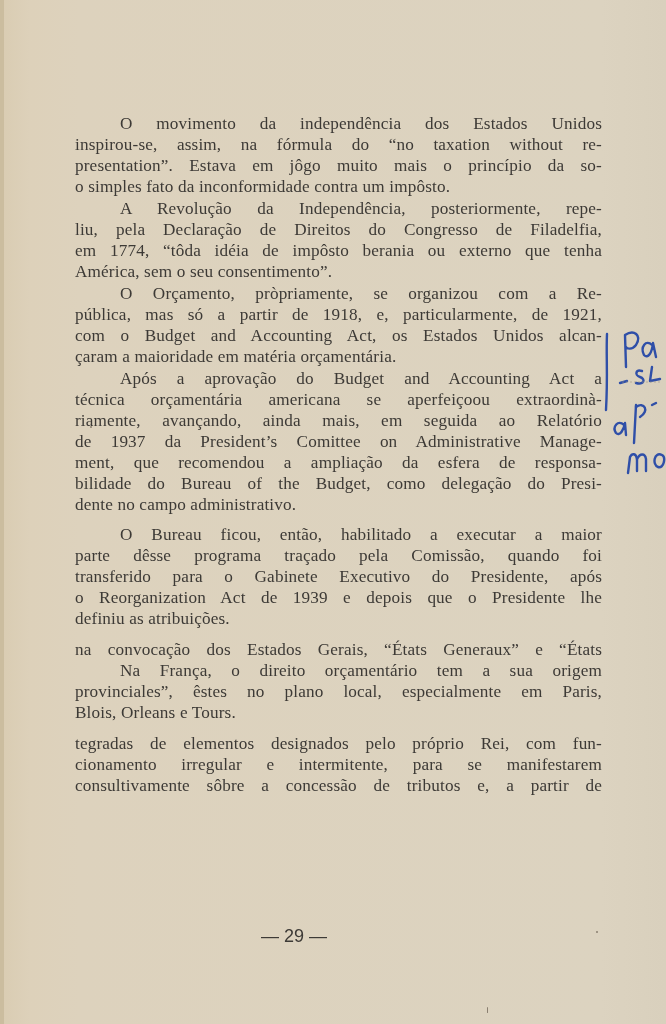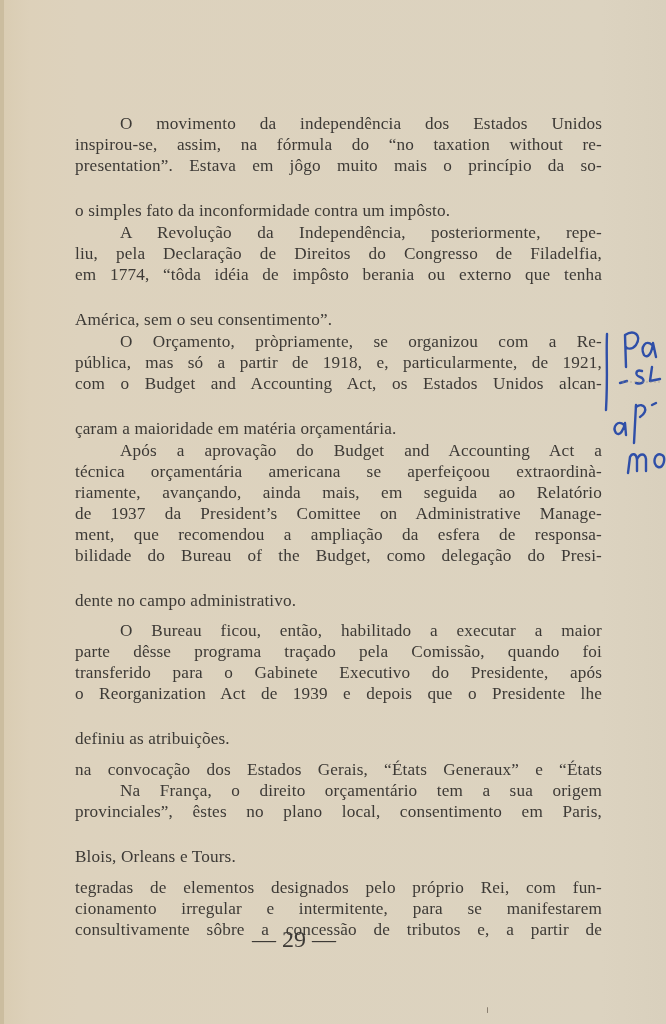--- a/index.html
+++ b/index.html
@@ -30,27 +30,27 @@
     margin:0 0 6px 0;
     text-align:justify;
   }
   .line {
     display:block;
     text-align:justify;
     text-align-last:justify;
     white-space:nowrap;
     height:21px;
   }
-  .line.last { text-align-last:left;margin-top:24px; }
+  .line.last { text-align-last:left; }
   .line.indent { padding-left:45px; }
   .page-number {
     position:absolute; left:0; width:588px; top:926px;
     text-align:center;
-    font-family:Liberation Serif, serif;
-    font-size:24px; color:#3d3a36;
+    font-family:Liberation Sans, sans-serif;
+    font-size:18px; color:#3d3a36;
   }
   .margin-note {
     position:absolute; left:600px; top:325px; width:66px; height:160px;
   }
   .dot { position:absolute; width:2px; height:2px; background:#8a7f70; border-radius:1px; }
 </style>
 </head>
 <body>
 
 <div class="page">
@@ -93,21 +93,21 @@
       <span class="line indent">O Bureau ficou, então, habilitado a executar a maior</span>
       <span class="line">parte dêsse programa traçado pela Comissão, quando foi</span>
       <span class="line">transferido para o Gabinete Executivo do Presidente, após</span>
       <span class="line">o Reorganization Act de 1939 e depois que o Presidente lhe</span>
       <span class="line last">definiu as atribuições.</span>
     </div>
 
     <div class="para" style="margin-top:10px">
       <span class="line">na convocação dos Estados Gerais, “États Generaux” e “États</span>
       <span class="line indent">Na França, o direito orçamentário tem a sua origem</span>
-      <span class="line">provinciales”, êstes no plano local, consentimento em Paris,</span>
+      <span class="line">provinciales”, êstes no plano local, especialmente em Paris,</span>
       <span class="line last">Blois, Orleans e Tours.</span>
     </div>
 
     <div class="para" style="margin-top:10px">
       <span class="line">tegradas de elementos designados pelo próprio Rei, com fun-</span>
       <span class="line">cionamento irregular e intermitente, para se manifestarem</span>
       <span class="line">consultivamente sôbre a concessão de tributos e, a partir de</span>
     </div>
   </div>
 

